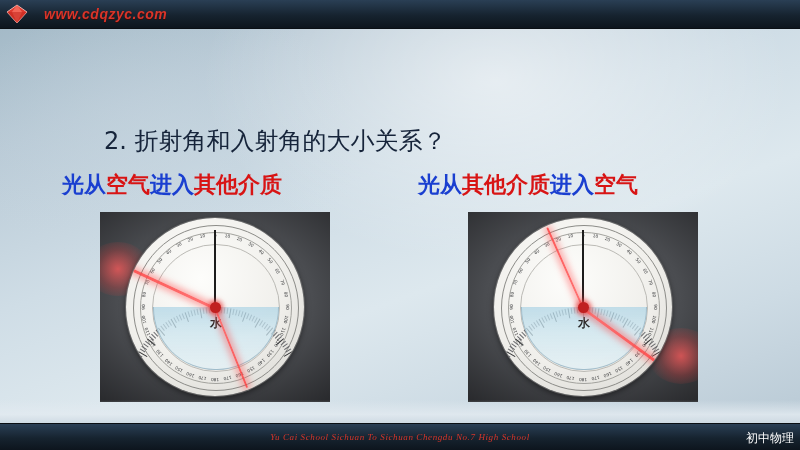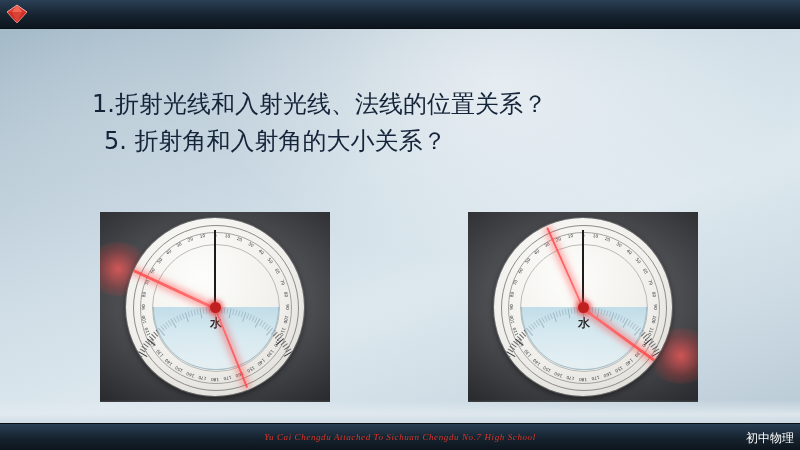--- a/index.html
+++ b/index.html
@@ -171,28 +171,34 @@
 
   <div class="topbar">
     <div class="logo-wrap">
       <span class="diamond-logo">
         <svg width="22" height="20" viewBox="0 0 22 20">
           <polygon points="11,1 21,8 11,19 1,8" fill="#e03a2f" stroke="#ffd2cd" stroke-width="0.8"></polygon>
           <polygon points="11,1 16,8 11,19 6,8" fill="#f46a5c" opacity="0.9"></polygon>
           <polygon points="1,8 21,8 11,19" fill="#c2271d" opacity="0.55"></polygon>
         </svg>
       </span>
+      <span class="site-url">www.cdqzyc.com</span>
     </div>
   </div>
 
 
-  <div class="q1">1.折射光线和入射光线、法线的位置关系？</div>
-  <div class="q2">5. 折射角和入射角的大小关系？</div>
+  <div class="q2">2. 折射角和入射角的大小关系？</div>
 
   <div class="caption-row">
+    <div class="cap cap-left">
+      <span class="blue">光从</span><span class="red">空气</span><span class="blue">进入</span><span class="red">其他介质</span>
+    </div>
+    <div class="cap cap-right">
+      <span class="blue">光从</span><span class="red">其他介质</span><span class="blue">进入</span><span class="red">空气</span>
+    </div>
   </div>
 
   <div class="photo photo-left">
     <div class="photo-inner">
       <div class="bg-dark"></div>
       <div class="glow" style="left:-14px;top:30px;width:64px;height:54px;"></div>
       <div class="protractor">
         <div class="ring"></div>
         <div class="ring2"></div>
         <div class="ring3"></div>
@@ -1030,17 +1036,17 @@
 
         <div class="beam thin" style="left:89px;top:89px;width:88px;transform:rotate(246deg);"></div>
         <div class="center-dot"></div>
       </div>
     </div>
   </div>
 
   <div class="deco-strip"></div>
 
   <div class="bottombar">
-    <span class="bottom-text">Yu Cai Chengdu Attached To Sichuan Chengdu No.7 High School</span>
+    <span class="bottom-text">Yu Cai School Sichuan To Sichuan Chengdu No.7 High School</span>
     <span class="bottom-right">初中物理</span>
   </div>
 
 </div>
 
 </body></html>

